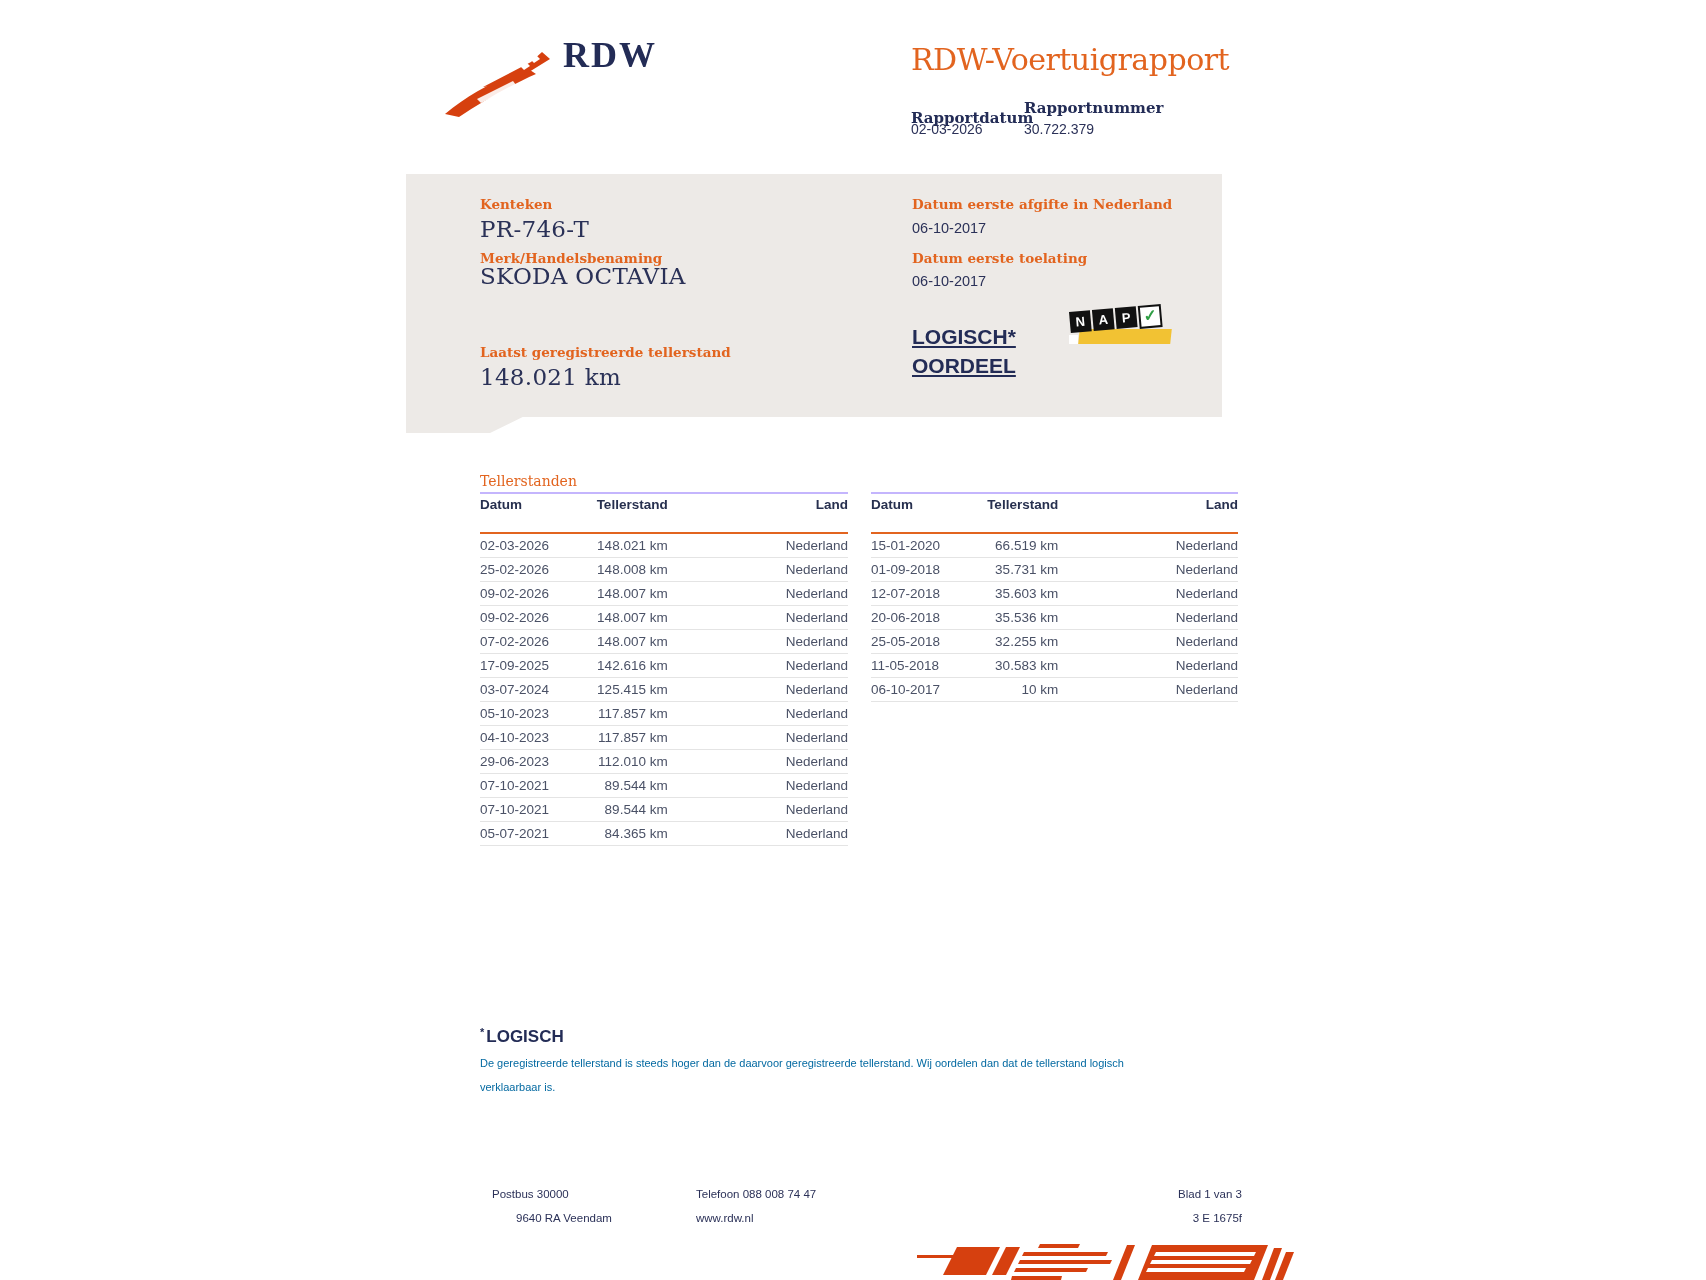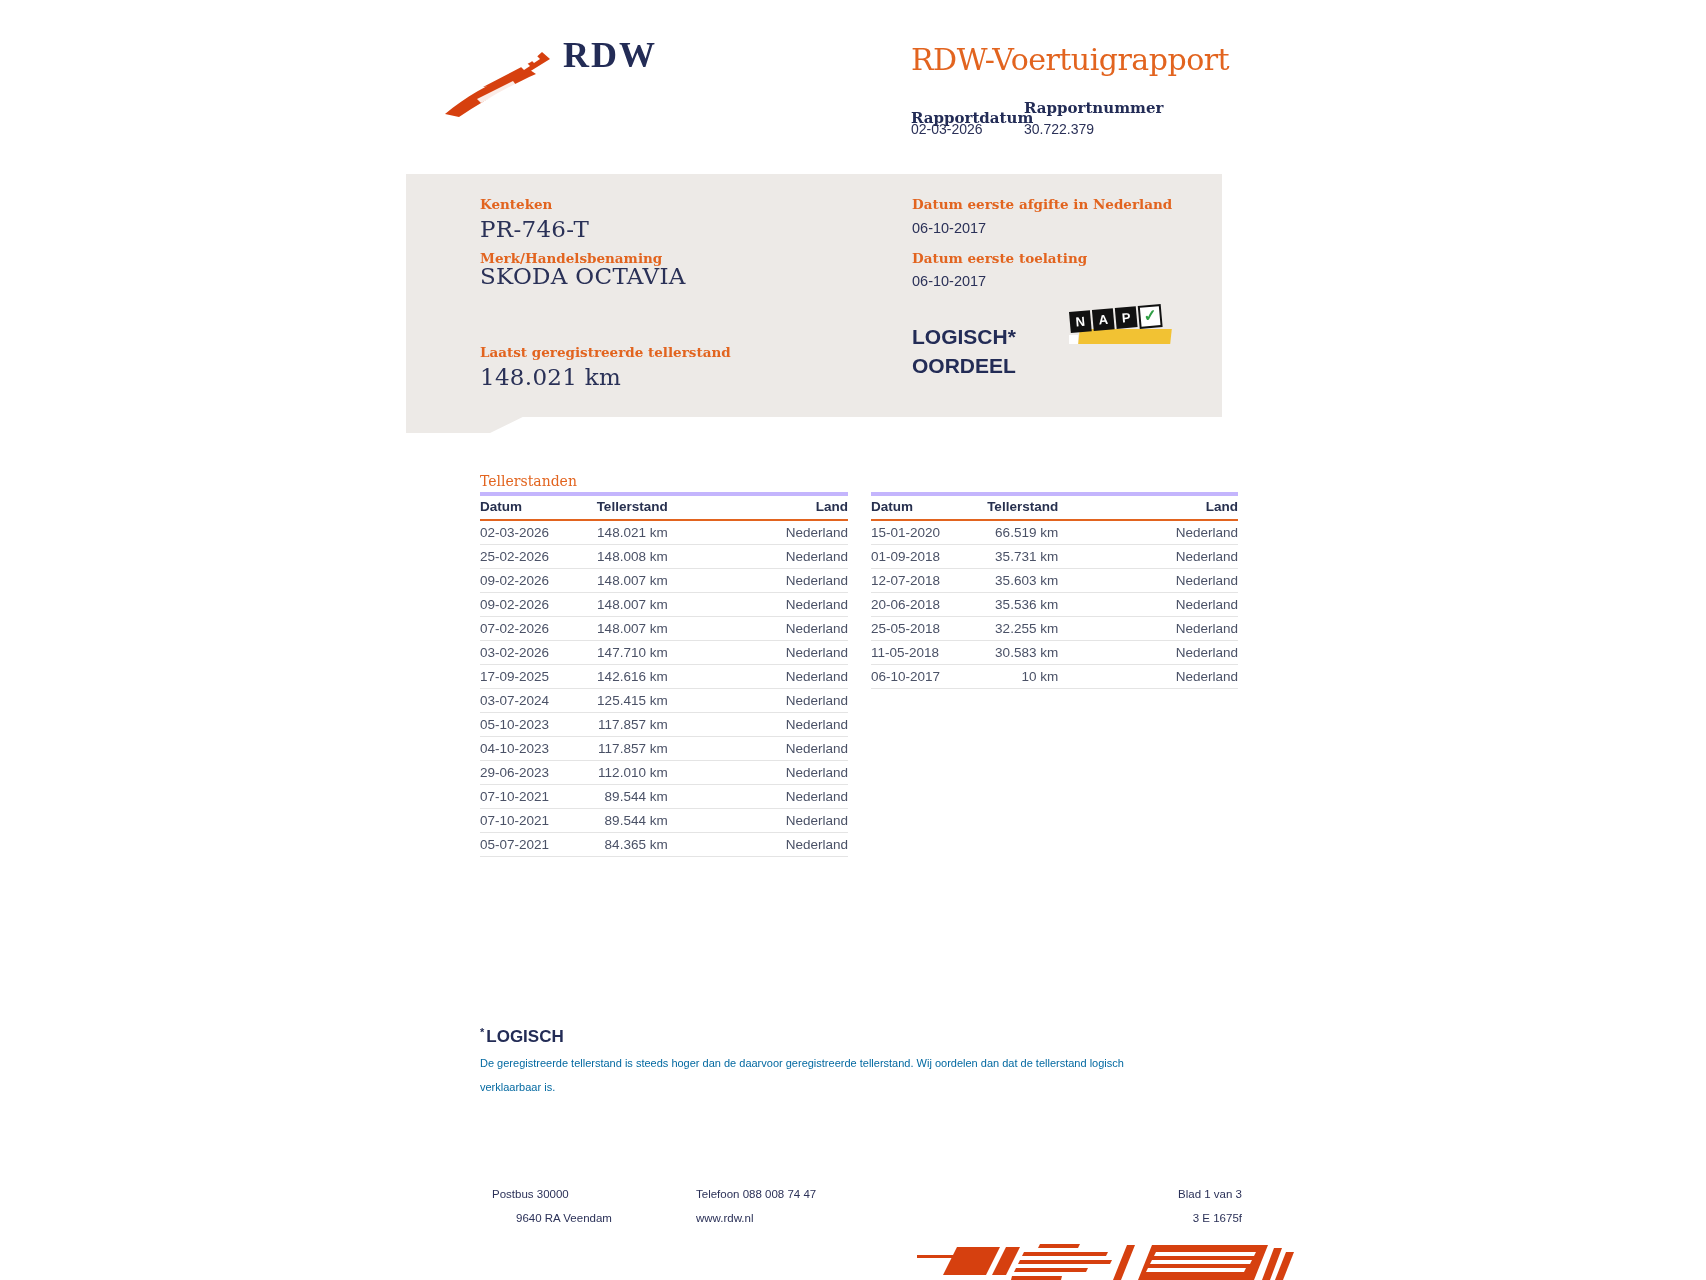--- a/index.html
+++ b/index.html
@@ -15,42 +15,42 @@
 
   
   #summary-box{left:406px;top:174px;width:816px;height:259px;background:#edeae7;
       clip-path:polygon(0 0,100% 0,100% 93.8%,14.3% 93.8%,10.3% 100%,0 100%);}
   .lbl{position:absolute;font-family:"DejaVu Serif",serif;font-weight:bold;
        font-size:13.5px;color:#e2641f;}
   .val-serif{position:absolute;font-family:"DejaVu Serif",serif;font-size:23px;
        color:#2a3157;letter-spacing:.3px;}
   .val-sans{position:absolute;font-size:14.5px;color:#2b3158;}
   #verdict{position:absolute;left:506px;top:148px;font-size:21px;font-weight:bold;
-       line-height:29px;color:#232c56;}
+       line-height:29px;color:#232c56;text-decoration:underline;}
 
   
   #nap{position:absolute;left:664px;top:136px;width:120px;height:44px;}
   #nap-bar{position:absolute;left:9px;top:19px;width:92px;height:15px;background:#f2c233;
        transform:skewX(-6deg);}
   #nap-notch{position:absolute;left:-1px;top:25px;width:9px;height:9px;background:#fff;}
   #nap-row{position:absolute;left:0;top:2px;display:flex;gap:2px;transform:rotate(-5deg);
        transform-origin:left center;}
   .nap-sq{width:21px;height:21px;background:#111;color:#fff;font-weight:bold;font-size:13px;
        line-height:21px;text-align:center;}
   .nap-check{width:19px;height:19px;background:#fff;border:2px solid #111;color:#2f9e44;
        font-weight:bold;font-size:16px;line-height:18px;text-align:center;}
 
   
   #tables-title{left:480px;top:473px;font-family:"DejaVu Serif",serif;font-weight:normal;
        font-size:14px;color:#e2641f;}
   .odo-table{position:absolute;top:492px;border-collapse:collapse;table-layout:fixed;}
   #table-left{left:480px;width:368px;}
   #table-right{left:871px;width:367px;}
-  .odo-table th{font-size:13.5px;font-weight:bold;color:#27304f;padding:3px 0 5px;
-       border-top:4px solid #c4b5fd;border-bottom:2px solid #e2641f;white-space:nowrap;}
+  .odo-table th{font-size:13.5px;font-weight:bold;color:#27304f;padding:3px 0 20px;
+       border-top:2px solid #c4b5fd;border-bottom:2px solid #e2641f;white-space:nowrap;}
   .odo-table td{font-size:13.5px;color:#4a5166;padding:4px 0;border-bottom:1px solid #e4e4e4;
        white-space:nowrap;}
   .odo-table .c0{width:30%;text-align:left;}
   .odo-table .c1{width:21%;text-align:right;}
   .odo-table .c2{width:49%;text-align:right;}
 
   
   #footnote-title{left:480px;top:1026px;font-size:17px;font-weight:bold;color:#232c56;}
   #footnote-star{font-size:11px;vertical-align:6px;margin-right:2px;}
   #footnote-text{left:480px;top:1051px;width:705px;font-size:11px;line-height:24px;
@@ -141,25 +141,20 @@
           <td class="c2">Nederland</td>
         </tr>
         <tr>
           <td class="c0">09-02-2026</td>
           <td class="c1">148.007 km</td>
           <td class="c2">Nederland</td>
         </tr>
         <tr>
           <td class="c0">07-02-2026</td>
           <td class="c1">148.007 km</td>
-          <td class="c2">Nederland</td>
-        </tr>
-        <tr>
-          <td class="c0">03-02-2026</td>
-          <td class="c1">147.710 km</td>
           <td class="c2">Nederland</td>
         </tr>
         <tr>
           <td class="c0">17-09-2025</td>
           <td class="c1">142.616 km</td>
           <td class="c2">Nederland</td>
         </tr>
         <tr>
           <td class="c0">03-07-2024</td>
           <td class="c1">125.415 km</td>

